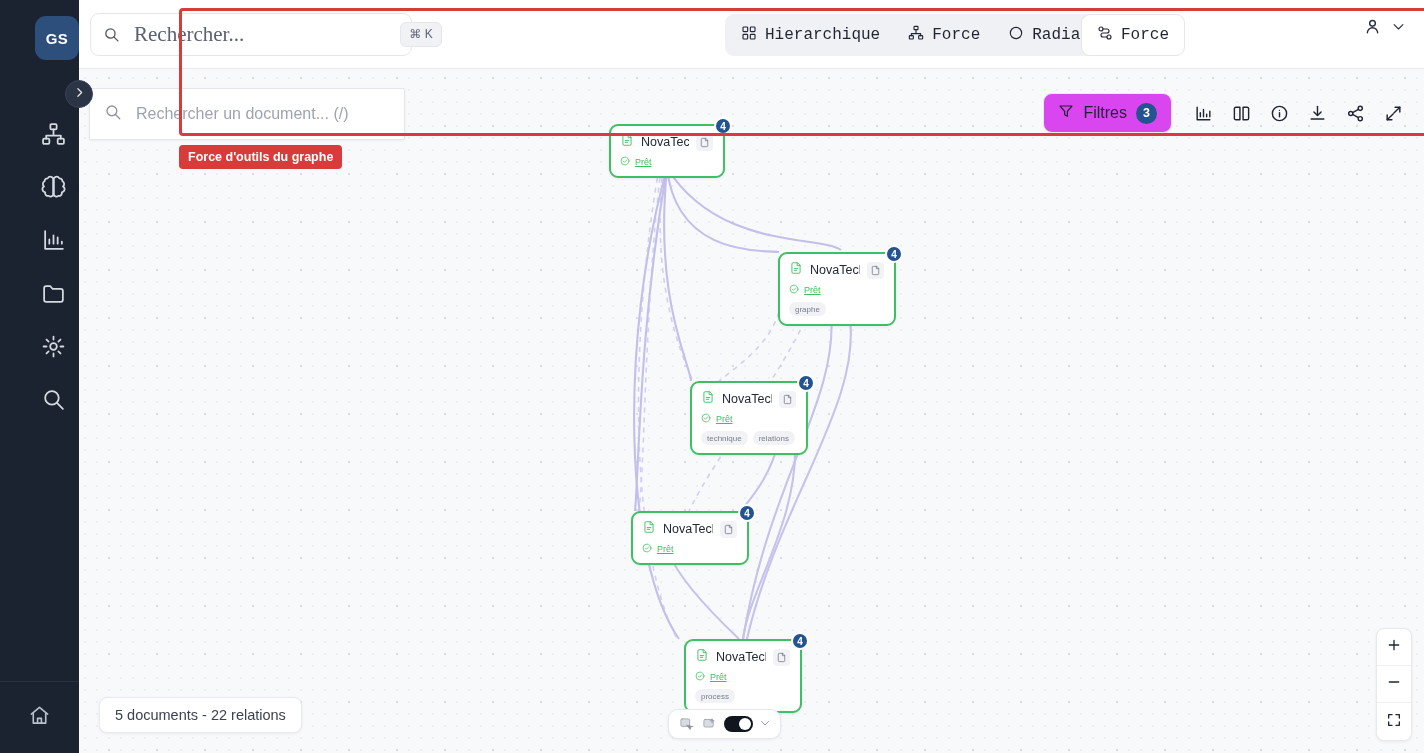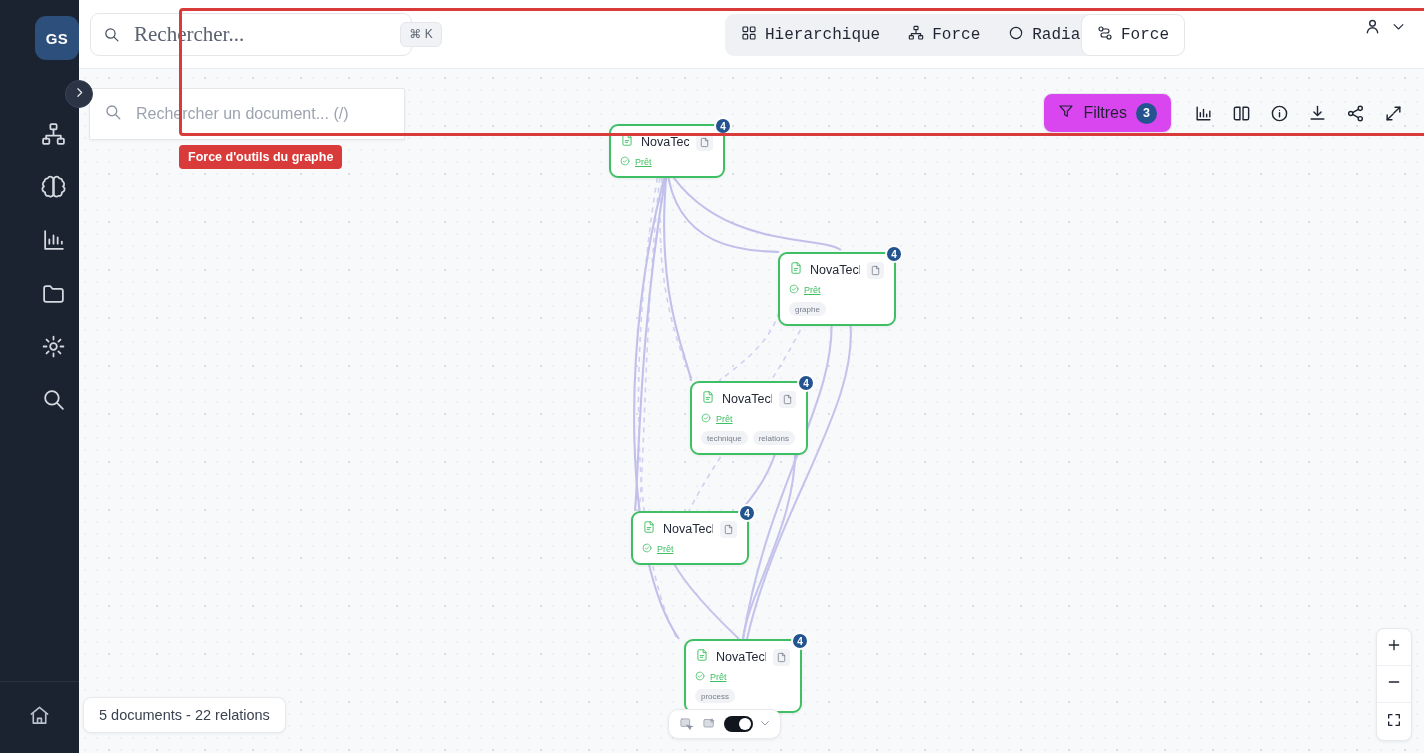--- a/index.html
+++ b/index.html
@@ -216,21 +216,21 @@
     position: absolute; top: -9px; right: -9px;
     width: 18px; height: 18px; border-radius: 50%;
     background: #24548f; color: #ffffff;
     font-size: 10px; font-weight: bold;
     display: flex; align-items: center; justify-content: center;
     border: 2px solid #ffffff;
   }
 
   
   .status-pill {
-    position: absolute; left: 4px; bottom: 20px;
+    position: absolute; left: 20px; bottom: 20px;
     background: #ffffff; border: 1px solid #e7e9ed;
     border-radius: 8px; padding: 9px 15px;
     font-size: 14.5px; color: #3b4250;
     box-shadow: 0 1px 3px rgba(20,25,40,.06);
     z-index: 18;
   }
   .bottom-pill {
     position: absolute; left: 589px; bottom: 14px;
     background: #ffffff; border: 1px solid #e7e9ed;
     border-radius: 10px; height: 30px;

